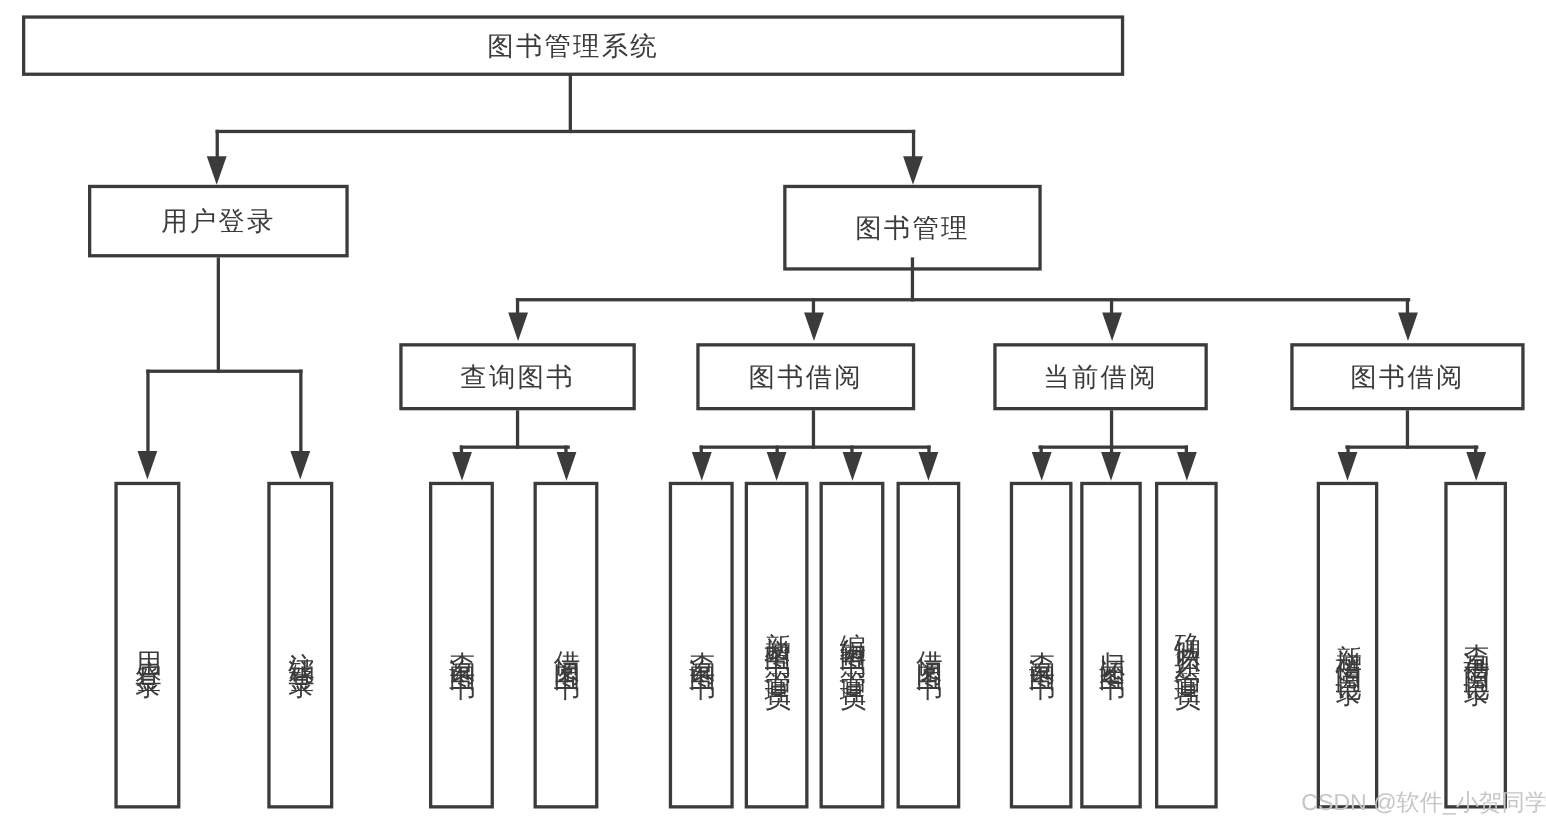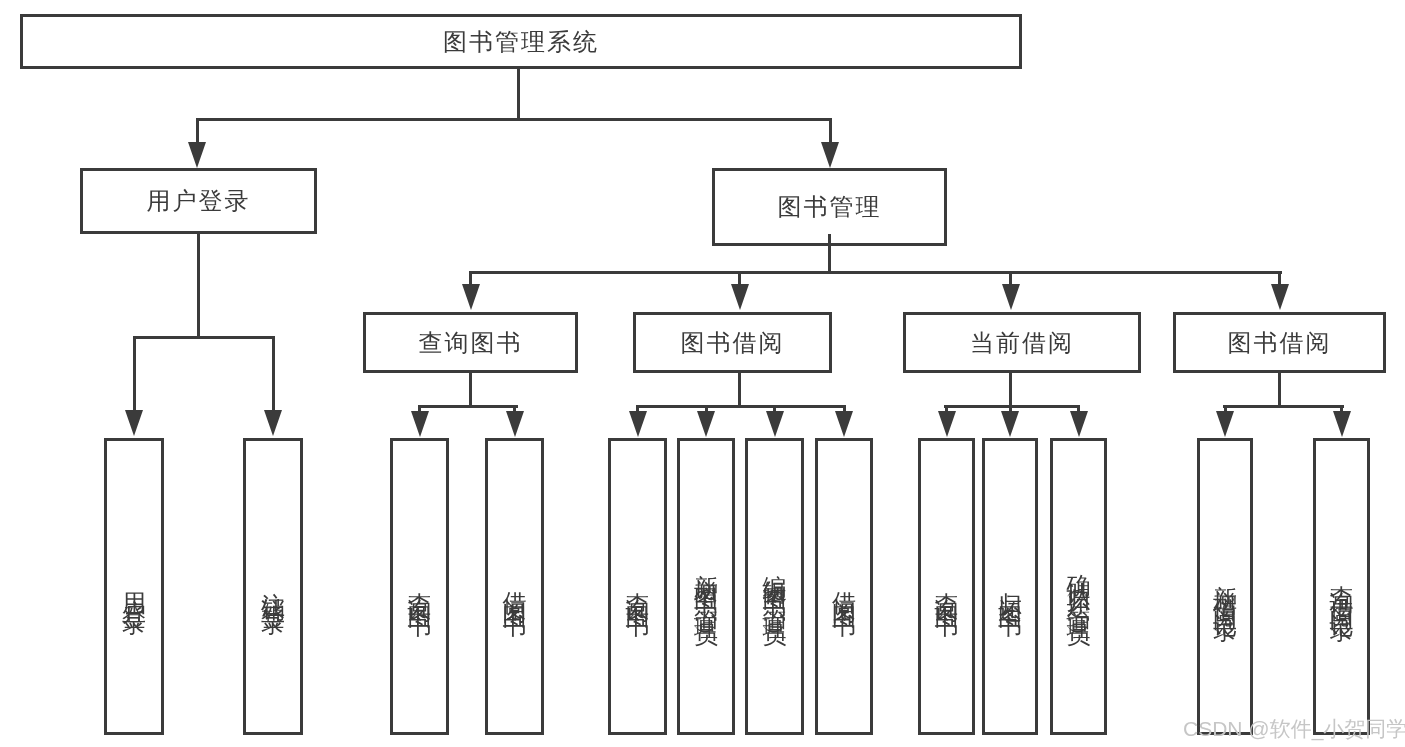--- a/index.html
+++ b/index.html
@@ -86,21 +86,21 @@
   <div class="box" style="left:712px;top:168px;width:235px;height:78px">
     <span class="hlbl">图书管理</span>
   </div>
 
   <div class="box" style="left:363px;top:312px;width:215px;height:61px">
     <span class="hlbl">查询图书</span>
   </div>
   <div class="box" style="left:633px;top:312px;width:199px;height:61px">
     <span class="hlbl">图书借阅</span>
   </div>
-  <div class="box" style="left:903px;top:312px;width:238px;height:61px">
+  <div class="box" style="left:903px;top:312px;width:195px;height:61px">
     <span class="hlbl">当前借阅</span>
   </div>
   <div class="box" style="left:1173px;top:312px;width:213px;height:61px">
     <span class="hlbl">图书借阅</span>
   </div>
 
   <div class="box" style="left:104px;top:438px;width:60px;height:297px">
     <span class="vlbl">用户登录</span>
   </div>
   <div class="box" style="left:243px;top:438px;width:60px;height:297px">

